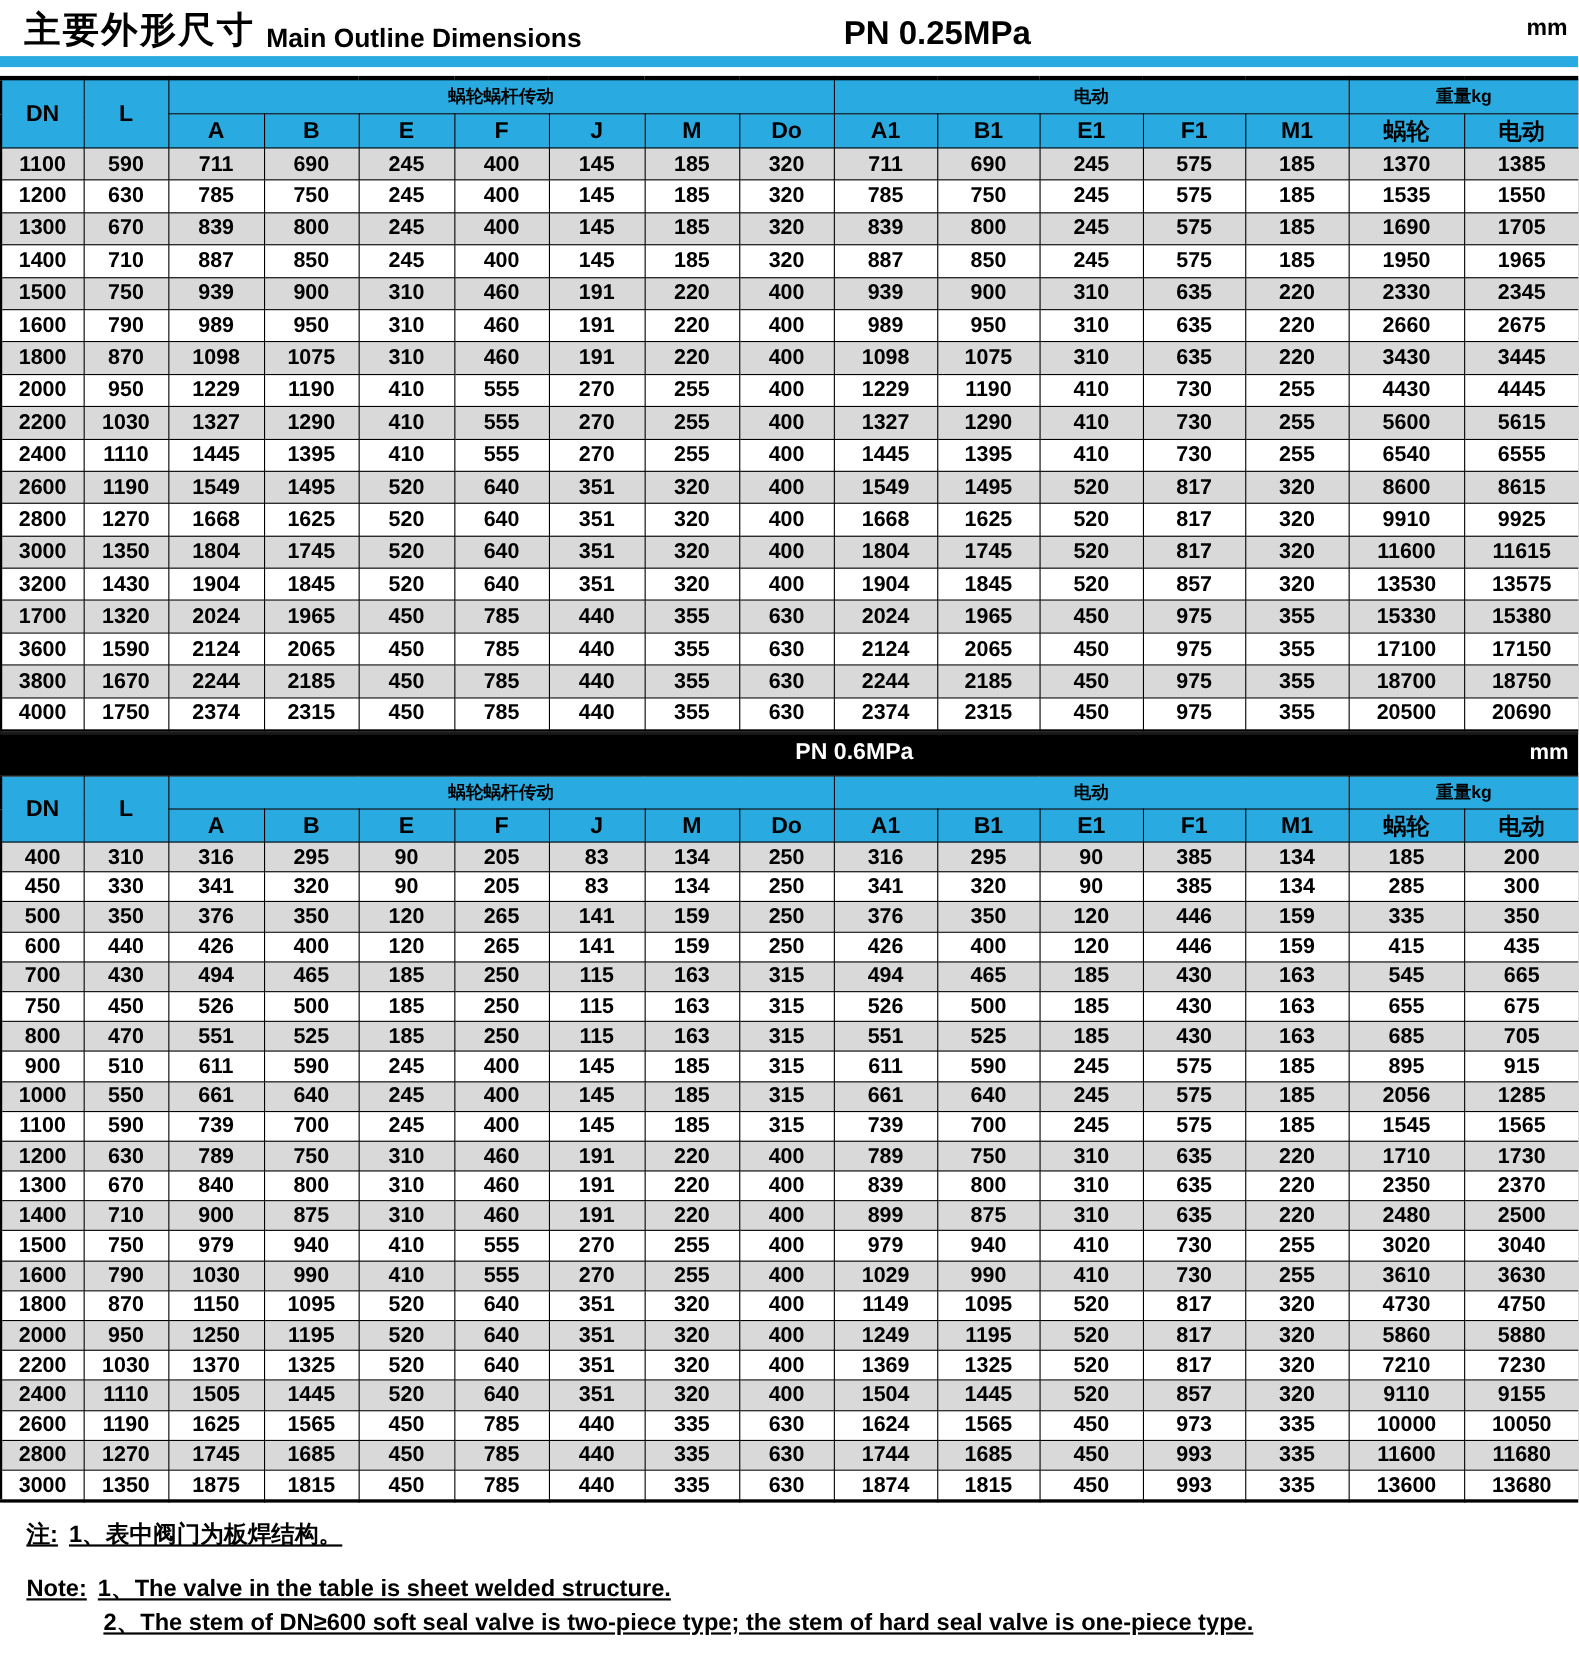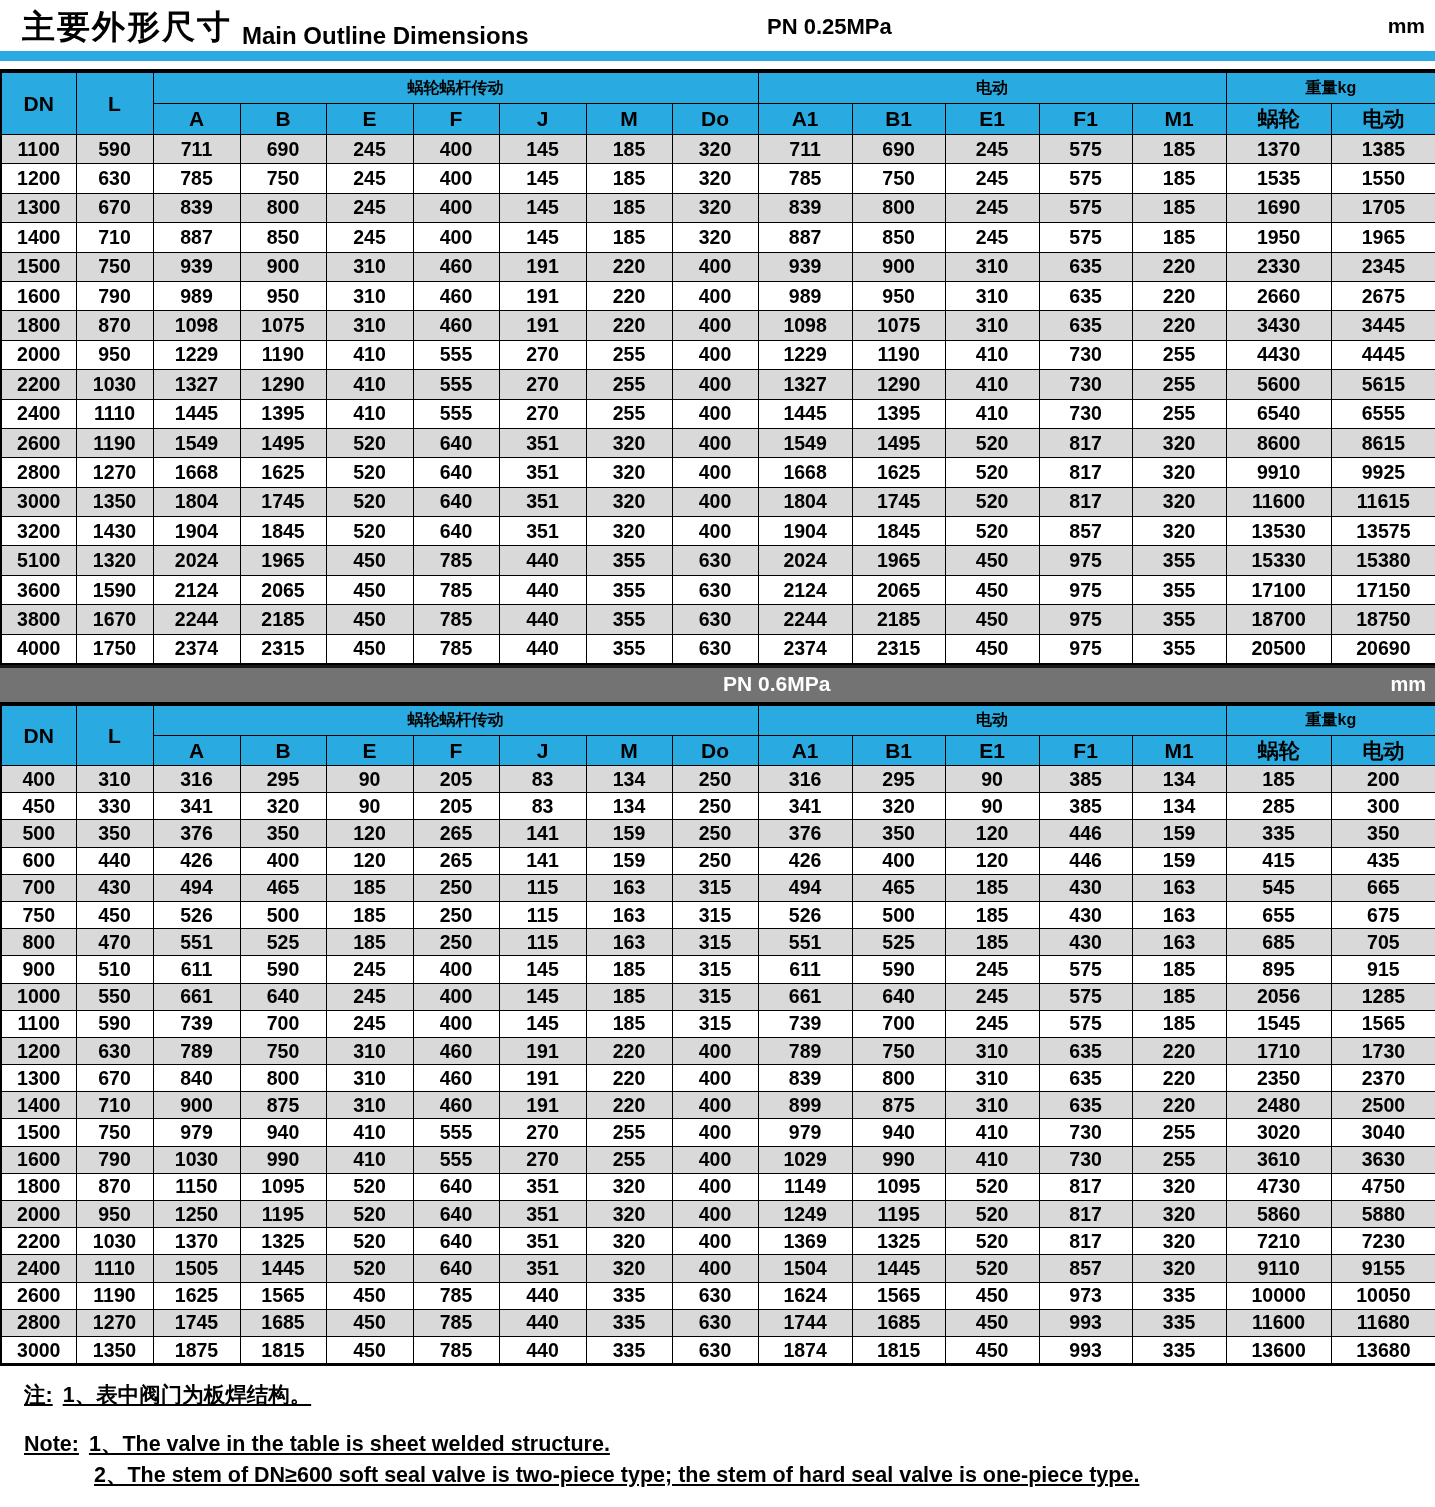--- a/index.html
+++ b/index.html
@@ -5,21 +5,21 @@
   html,body { margin:0; padding:0; background:#fff; }
   .page {
     position:relative; width:1435px; height:1507px; margin:5px auto;
     background:#fff; color:#000; overflow:hidden;
     font-family:"Liberation Sans", sans-serif;
   }
   
   .topbar { position:relative; height:46px; }
   .title-zh { position:absolute; left:22px; top:0px; font-size:33px; font-weight:bold; letter-spacing:2px; }
   .title-en { position:absolute; left:242px; top:17px; font-size:24px; font-weight:bold; }
-  .pn-top   { position:absolute; left:767px; top:9px; font-size:22px; font-weight:bold; }
+  .pn-top   { position:absolute; left:767px; top:9px; font-size:30px; font-weight:bold; }
   .unit-top { position:absolute; right:10px; top:9px; font-size:21px; font-weight:bold; }
   .blue-rule { height:10px; background:#29ABE2; }
 
   
   table.dim-table {
     width:1435px; border-collapse:collapse; table-layout:fixed;
     border-left:2px solid #000; border-right:2px solid #000;
   }
   table.t1 { margin-top:8px; border-top:4px solid #000; border-bottom:2px solid #000; }
   table.t2 { border-top:none; border-bottom:3px solid #000; }
@@ -33,21 +33,21 @@
   .dim-table td {
     border:1px solid #000; padding:0; text-align:center;
     font-size:19.5px; font-weight:bold; background:#fff;
   }
   .t1 td { height:28.4px; }
   .t2 td { height:26.2px; }
   .dim-table tbody tr:nth-child(odd) td { background:#D9D9D9; }
 
   
   .band {
-    position:relative; height:34px; background:#737373;
+    position:relative; height:34px; background:#000000;
     border-top:3px solid #1a1a1a; border-bottom:3px solid #000;
   }
   .band-pn   { position:absolute; left:723px; top:4px; color:#fff; font-size:21px; font-weight:bold; }
   .band-unit { position:absolute; right:9px;  top:5px; color:#fff; font-size:20px; font-weight:bold; }
 
   
   .notes { margin:14px 0 0 24px; font-size:21.5px; font-weight:bold; }
   .note-line { line-height:31px; white-space:nowrap;text-decoration:underline; }
   .note-line .nl { margin-right:10px; }
   .indent-zh { padding-left:53px; }
@@ -358,21 +358,21 @@
           <td>400</td>
           <td>1904</td>
           <td>1845</td>
           <td>520</td>
           <td>857</td>
           <td>320</td>
           <td>13530</td>
           <td>13575</td>
         </tr>
         <tr>
-          <td>5100</td>
+          <td>1700</td>
           <td>1320</td>
           <td>2024</td>
           <td>1965</td>
           <td>450</td>
           <td>785</td>
           <td>440</td>
           <td>355</td>
           <td>630</td>
           <td>2024</td>
           <td>1965</td>

